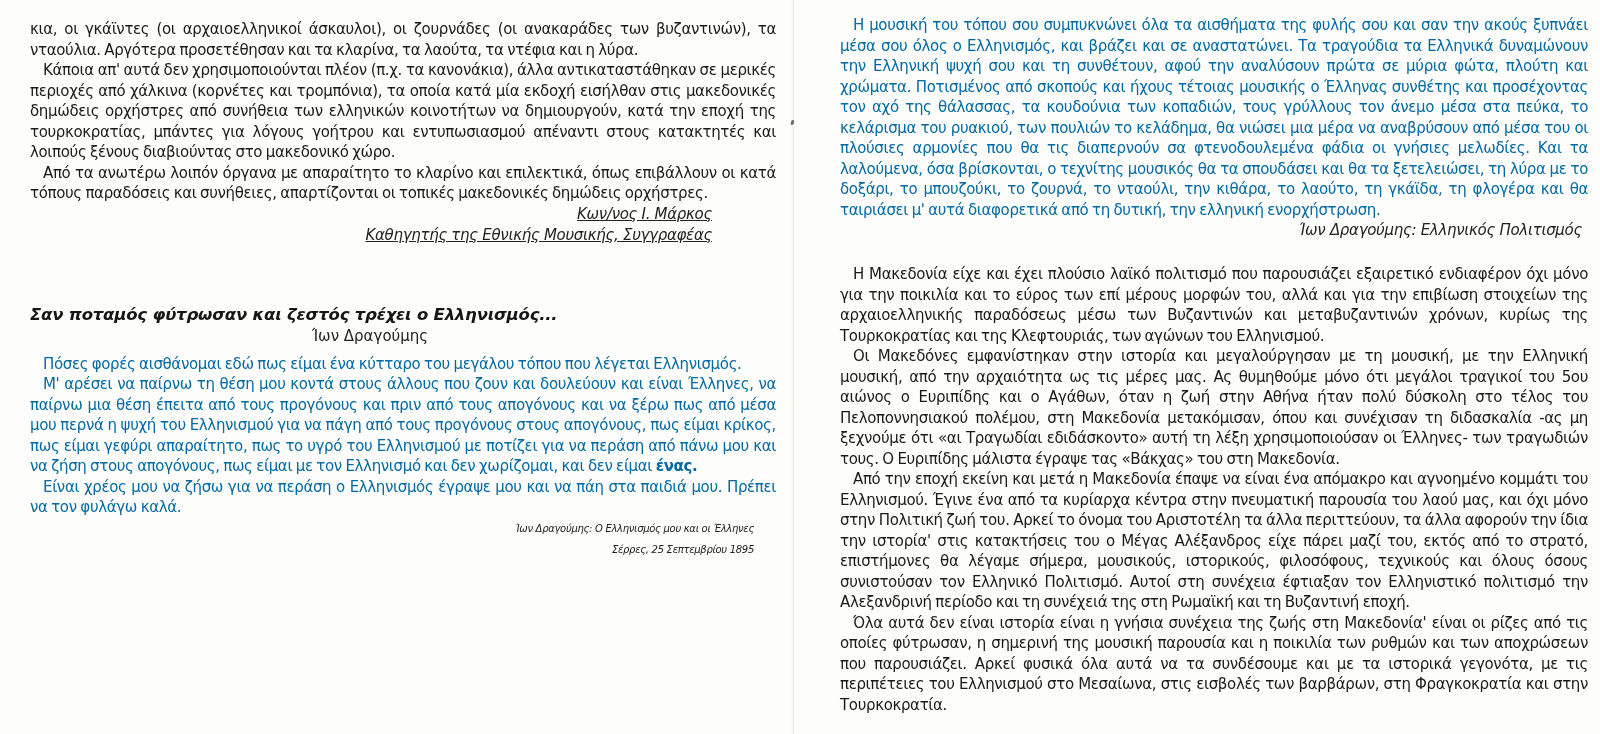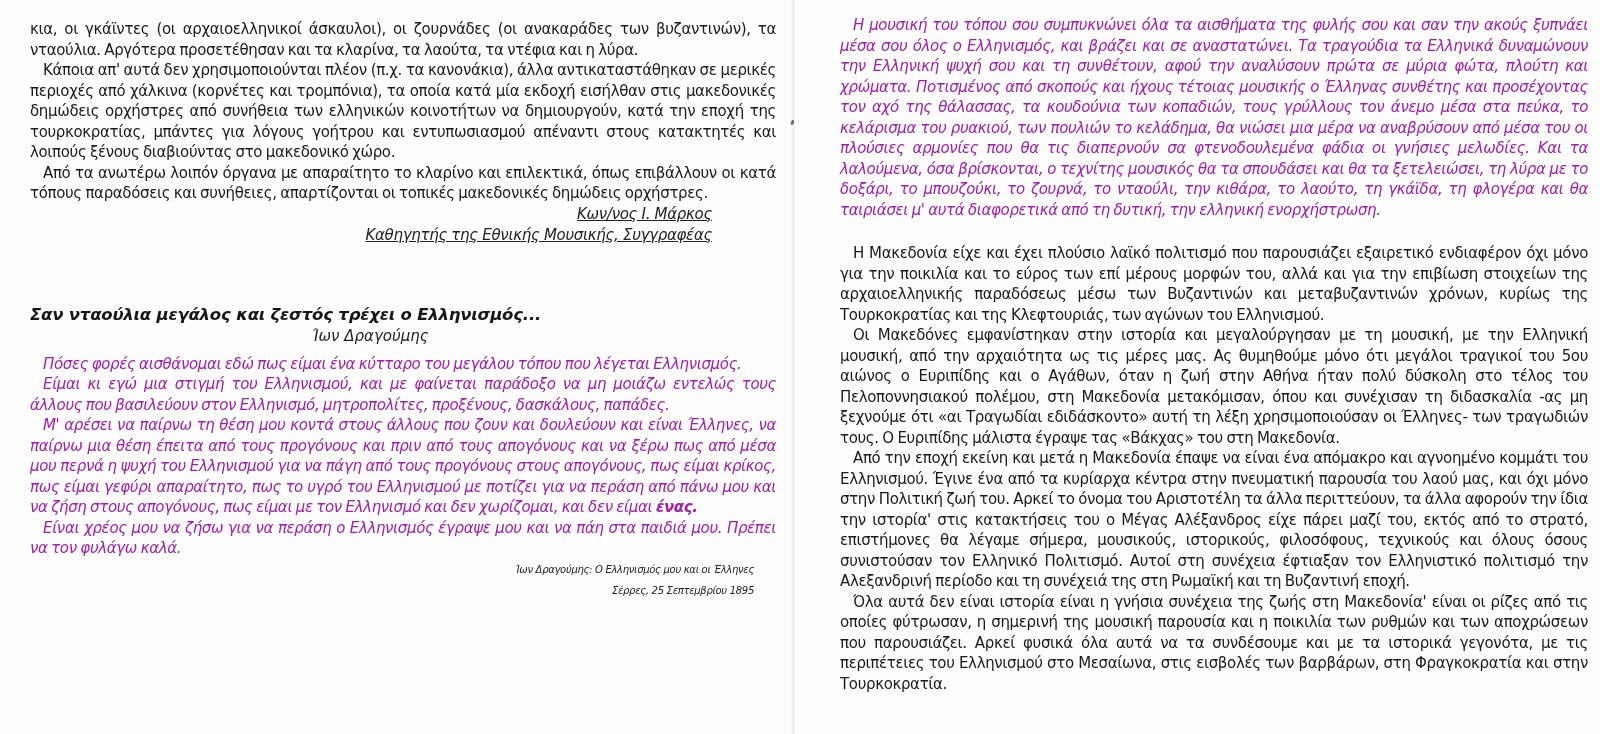--- a/index.html
+++ b/index.html
@@ -40,21 +40,21 @@
 
   p { margin: 0; }
   .body, .q {
     font-size: 15px;
     line-height: 20.5px;
     letter-spacing: -0.35px;
     word-spacing: -0.8px;
     text-align: justify;
   }
   .body { color: #1a1a1a; }
-  .q { font-style: italic; color: #a21caf; }
+  .q { color: #0369a1; }
   .ind { text-indent: 13px; }
 
   .attrib1 {
     font-style: italic;
     font-size: 15px;
     line-height: 21px;
     letter-spacing: -0.3px;
     text-align: right;
     padding-right: 64px;
     color: #222;
@@ -81,21 +81,20 @@
   .quote-heading {
     margin: 58px 0 0 0;
     font-size: 16.5px;
     font-weight: bold;
     font-style: italic;
     letter-spacing: -0.2px;
     line-height: 21px;
     color: #161616;
   }
   .quote-author {
-    font-style: italic;
     font-size: 15px;
     line-height: 21px;
     padding-left: 282px;
     margin-top: 1px;
     color: #222;
   }
   .quote-body { margin-top: 7px; }
   .gap-top-36 { margin-top: 23px; }
   b { font-weight: bold; }
 </style>
@@ -106,35 +105,35 @@
   <div class="gutter"></div>
   <div class="speck"></div>
 
   <section class="page left">
     <p class="body">κια, οι γκάϊντες (οι αρχαιοελληνικοί άσκαυλοι), οι ζουρνάδες (οι ανακαράδες των βυζαντινών), τα νταούλια. Αργότερα προσετέθησαν και τα κλαρίνα, τα λαούτα, τα ντέφια και η λύρα.</p>
     <p class="body ind">Κάποια απ' αυτά δεν χρησιμοποιούνται πλέον (π.χ. τα κανονάκια), άλλα αντικαταστάθηκαν σε μερικές περιοχές από χάλκινα (κορνέτες και τρομπόνια), τα οποία κατά μία εκδοχή εισήλθαν στις μακεδονικές δημώδεις ορχήστρες από συνήθεια των ελληνικών κοινοτήτων να δημιουργούν, κατά την εποχή της τουρκοκρατίας, μπάντες για λόγους γοήτρου και εντυπωσιασμού απέναντι στους κατακτητές και λοιπούς ξένους διαβιούντας στο μακεδονικό χώρο.</p>
     <p class="body ind">Από τα ανωτέρω λοιπόν όργανα με απαραίτητο το κλαρίνο και επιλεκτικά, όπως επιβάλλουν οι κατά τόπους παραδόσεις και συνήθειες, απαρτίζονται οι τοπικές μακεδονικές δημώδεις ορχήστρες.</p>
     <p class="attrib1">Κων/νος Ι. Μάρκος</p>
     <p class="attrib1">Καθηγητής της Εθνικής Μουσικής, Συγγραφέας</p>
 
-    <h2 class="quote-heading">Σαν νταούλια μεγάλος και ζεστός τρέχει ο Ελληνισμός...</h2>
+    <h2 class="quote-heading">Σαν ποταμός φύτρωσαν και ζεστός τρέχει ο Ελληνισμός...</h2>
     <p class="quote-author">Ίων Δραγούμης</p>
 
     <div class="quote-body">
       <p class="q ind">Πόσες φορές αισθάνομαι εδώ πως είμαι ένα κύτταρο του μεγάλου τόπου που λέγεται Ελληνισμός.</p>
-      <p class="q ind">Είμαι κι εγώ μια στιγμή του Ελληνισμού, και με φαίνεται παράδοξο να μη μοιάζω εντελώς τους άλλους που βασιλεύουν στον Ελληνισμό, μητροπολίτες, προξένους, δασκάλους, παπάδες.</p>
       <p class="q ind"><span>Μ' αρέσει να παίρνω τη θέση μου κοντά στους άλλους που ζουν και δουλεύουν και είναι Έλληνες, να παίρνω μια θέση έπειτα από τους προγόνους και πριν από τους απογόνους και να ξέρω πως από μέσα μου περνά η ψυχή του Ελληνισμού για να πάγη από τους προγόνους στους απογόνους, πως είμαι κρίκος, πως είμαι γεφύρι απαραίτητο, πως το υγρό του Ελληνισμού με ποτίζει για να περάση από πάνω μου και να ζήση στους απογόνους, πως είμαι με τον Ελληνισμό και δεν χωρίζομαι, και δεν είμαι</span> <b>ένας.</b></p>
       <p class="q ind">Είναι χρέος μου να ζήσω για να περάση ο Ελληνισμός έγραψε μου και να πάη στα παιδιά μου. Πρέπει να τον φυλάγω καλά.</p>
     </div>
 
     <p class="attrib2">Ίων Δραγούμης: Ο Ελληνισμός μου και οι Έλληνες</p>
     <p class="attrib2">Σέρρες, 25 Σεπτεμβρίου 1895</p>
   </section>
 
   <section class="page right">
     <p class="q ind">Η μουσική του τόπου σου συμπυκνώνει όλα τα αισθήματα της φυλής σου και σαν την ακούς ξυπνάει μέσα σου όλος ο Ελληνισμός, και βράζει και σε αναστατώνει. Τα τραγούδια τα Ελληνικά δυναμώνουν την Ελληνική ψυχή σου και τη συνθέτουν, αφού την αναλύσουν πρώτα σε μύρια φώτα, πλούτη και χρώματα. Ποτισμένος από σκοπούς και ήχους τέτοιας μουσικής ο Έλληνας συνθέτης και προσέχοντας τον αχό της θάλασσας, τα κουδούνια των κοπαδιών, τους γρύλλους τον άνεμο μέσα στα πεύκα, το κελάρισμα του ρυακιού, των πουλιών το κελάδημα, θα νιώσει μια μέρα να αναβρύσουν από μέσα του οι πλούσιες αρμονίες που θα τις διαπερνούν σα φτενοδουλεμένα φάδια οι γνήσιες μελωδίες. Και τα λαλούμενα, όσα βρίσκονται, ο τεχνίτης μουσικός θα τα σπουδάσει και θα τα ξετελειώσει, τη λύρα με το δοξάρι, το μπουζούκι, το ζουρνά, το νταούλι, την κιθάρα, το λαούτο, τη γκάϊδα, τη φλογέρα και θα ταιριάσει μ' αυτά διαφορετικά από τη δυτική, την ελληνική ενορχήστρωση.</p>
+    <p class="attrib3">Ίων Δραγούμης: Ελληνικός Πολιτισμός</p>
 
     <p class="body ind gap-top-36">Η Μακεδονία είχε και έχει πλούσιο λαϊκό πολιτισμό που παρουσιάζει εξαιρετικό ενδιαφέρον όχι μόνο για την ποικιλία και το εύρος των επί μέρους μορφών του, αλλά και για την επιβίωση στοιχείων της αρχαιοελληνικής παραδόσεως μέσω των Βυζαντινών και μεταβυζαντινών χρόνων, κυρίως της Τουρκοκρατίας και της Κλεφτουριάς, των αγώνων του Ελληνισμού.</p>
     <p class="body ind">Οι Μακεδόνες εμφανίστηκαν στην ιστορία και μεγαλούργησαν με τη μουσική, με την Ελληνική μουσική, από την αρχαιότητα ως τις μέρες μας. Ας θυμηθούμε μόνο ότι μεγάλοι τραγικοί του 5ου αιώνος ο Ευριπίδης και ο Αγάθων, όταν η ζωή στην Αθήνα ήταν πολύ δύσκολη στο τέλος του Πελοποννησιακού πολέμου, στη Μακεδονία μετακόμισαν, όπου και συνέχισαν τη διδασκαλία -ας μη ξεχνούμε ότι «αι Τραγωδίαι εδιδάσκοντο» αυτή τη λέξη χρησιμοποιούσαν οι Έλληνες- των τραγωδιών τους. Ο Ευριπίδης μάλιστα έγραψε τας «Βάκχας» του στη Μακεδονία.</p>
     <p class="body ind">Από την εποχή εκείνη και μετά η Μακεδονία έπαψε να είναι ένα απόμακρο και αγνοημένο κομμάτι του Ελληνισμού. Έγινε ένα από τα κυρίαρχα κέντρα στην πνευματική παρουσία του λαού μας, και όχι μόνο στην Πολιτική ζωή του. Αρκεί το όνομα του Αριστοτέλη τα άλλα περιττεύουν, τα άλλα αφορούν την ίδια την ιστορία' στις κατακτήσεις του ο Μέγας Αλέξανδρος είχε πάρει μαζί του, εκτός από το στρατό, επιστήμονες θα λέγαμε σήμερα, μουσικούς, ιστορικούς, φιλοσόφους, τεχνικούς και όλους όσους συνιστούσαν τον Ελληνικό Πολιτισμό. Αυτοί στη συνέχεια έφτιαξαν τον Ελληνιστικό πολιτισμό την Αλεξανδρινή περίοδο και τη συνέχειά της στη Ρωμαϊκή και τη Βυζαντινή εποχή.</p>
     <p class="body ind">Όλα αυτά δεν είναι ιστορία είναι η γνήσια συνέχεια της ζωής στη Μακεδονία' είναι οι ρίζες από τις οποίες φύτρωσαν, η σημερινή της μουσική παρουσία και η ποικιλία των ρυθμών και των αποχρώσεων που παρουσιάζει. Αρκεί φυσικά όλα αυτά να τα συνδέσουμε και με τα ιστορικά γεγονότα, με τις περιπέτειες του Ελληνισμού στο Μεσαίωνα, στις εισβολές των βαρβάρων, στη Φραγκοκρατία και στην Τουρκοκρατία.</p>
   </section>
 </div>
 
 </body></html>

